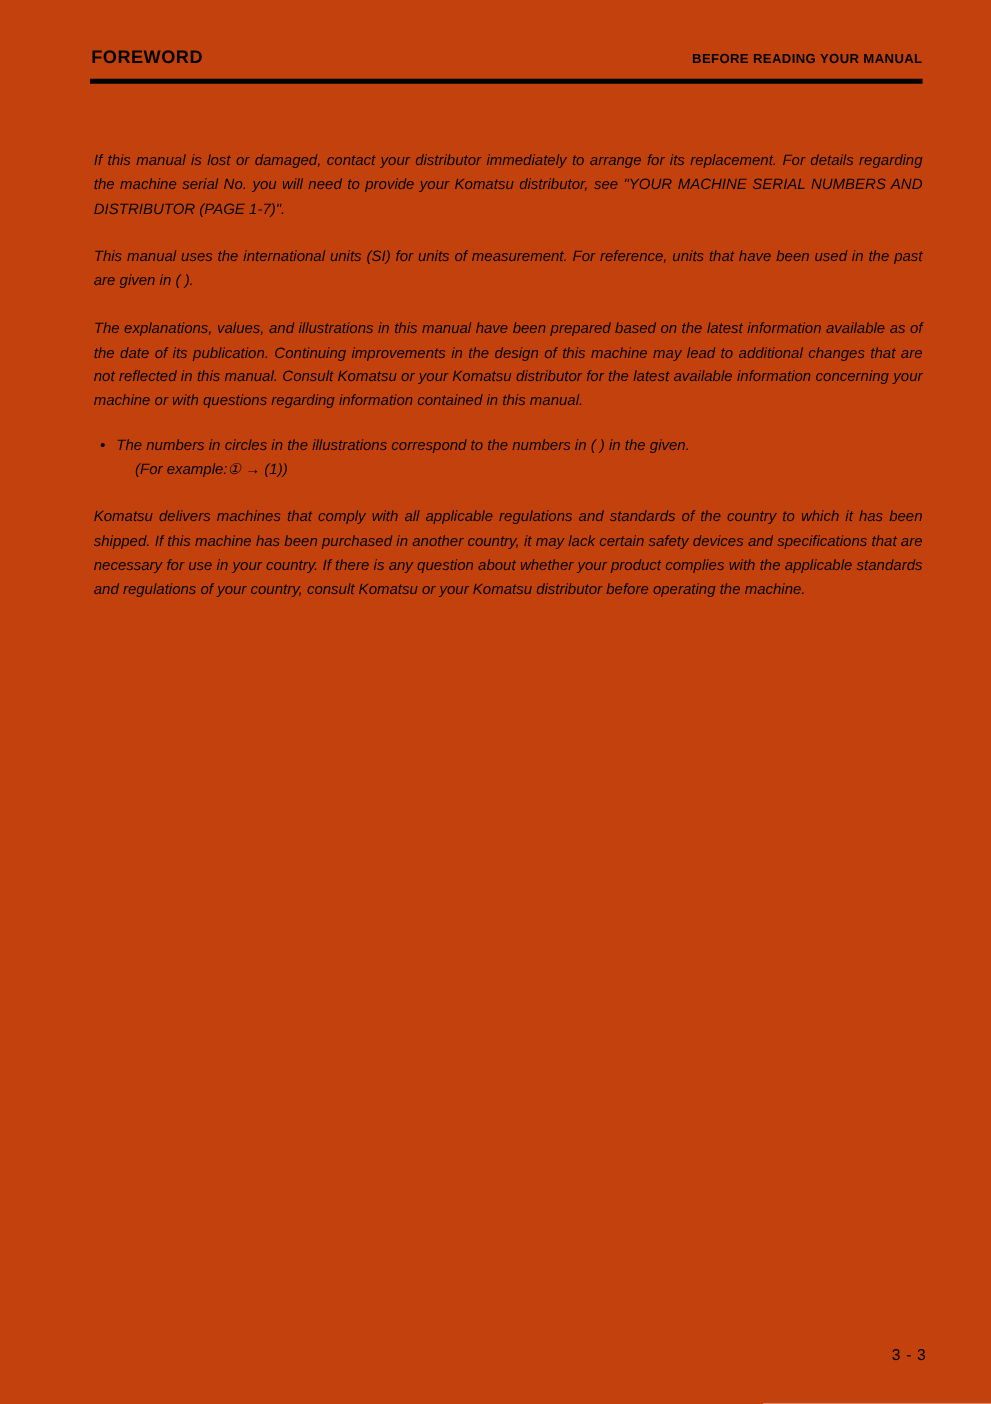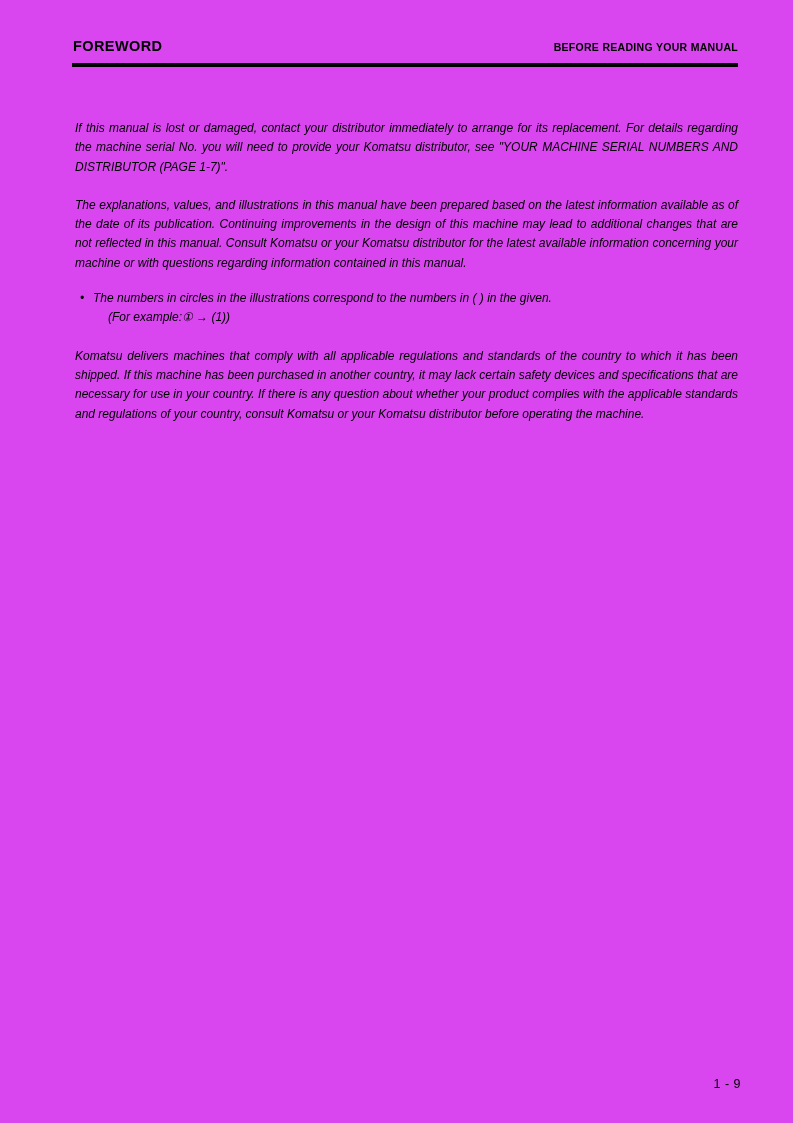--- a/index.html
+++ b/index.html
@@ -4,21 +4,21 @@
 <style>
   html, body {
     margin: 0;
     padding: 0;
     background: #ffffff;
   }
   .page {
     position: relative;
     width: 793px;
     height: 1123px;
-    background: #d946ef;
+    background: #c2410c;
     font-family: "Liberation Sans", sans-serif;
     color: #000000;
     overflow: hidden;
   }
 
   
   .header {
     position: absolute;
     left: 73px;
     right: 55px;
@@ -113,28 +113,29 @@
 
   <div class="header">
     <span class="header-left">FOREWORD</span>
     <span class="header-right">BEFORE READING YOUR MANUAL</span>
   </div>
   <div class="header-rule"></div>
 
   <div class="content">
     <p>If this manual is lost or damaged, contact your distributor immediately to arrange for its replacement. For details regarding the machine serial No. you will need to provide your Komatsu distributor, see "YOUR MACHINE SERIAL NUMBERS AND DISTRIBUTOR (PAGE 1-7)".</p>
 
+    <p>This manual uses the international units (SI) for units of measurement. For reference, units that have been used in the past are given in ( ).</p>
 
     <p class="no-gap">The explanations, values, and illustrations in this manual have been prepared based on the latest information available as of the date of its publication. Continuing improvements in the design of this machine may lead to additional changes that are not reflected in this manual. Consult Komatsu or your Komatsu distributor for the latest available information concerning your machine or with questions regarding information contained in this manual.</p>
 
     <div class="bullet-item">
       <span class="bullet-marker">•</span>
       <span class="bullet-text">The numbers in circles in the illustrations correspond to the numbers in ( ) in the given.</span>
     </div>
     <div class="bullet-example">(For example:① → (1))</div>
 
     <p>Komatsu delivers machines that comply with all applicable regulations and standards of the country to which it has been shipped.  If this machine has been purchased in another country, it may lack certain safety devices and specifications that are necessary for use in your country. If there is any question about whether your product complies with the applicable standards and regulations of your country, consult Komatsu or your Komatsu distributor before operating the machine.</p>
   </div>
 
 
-  <div class="page-number">1 - 9</div>
+  <div class="page-number">3 - 3</div>
 
 </div>
 
 </body></html>

